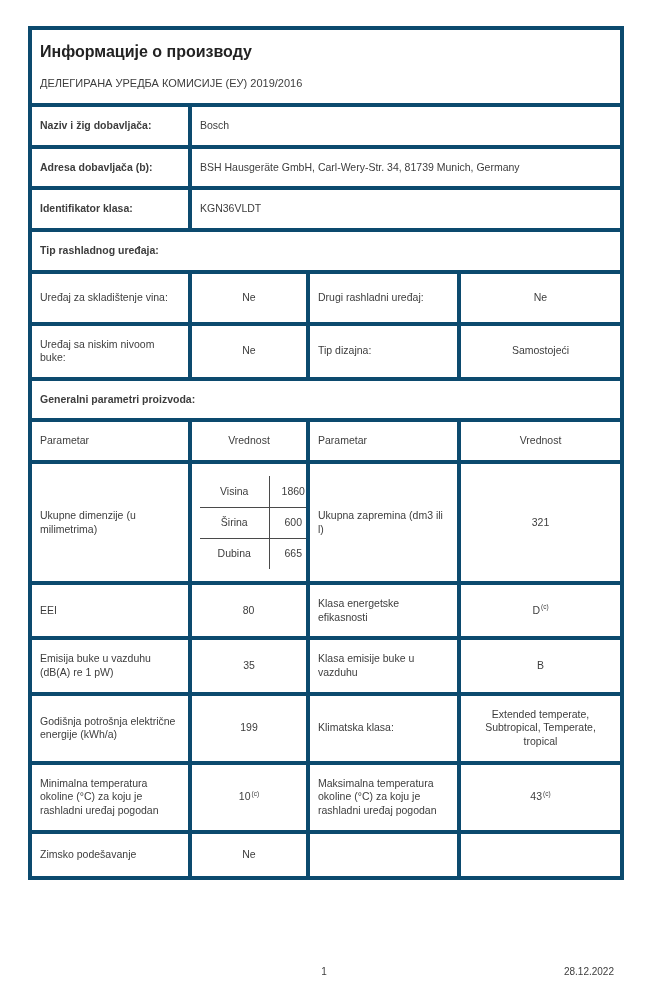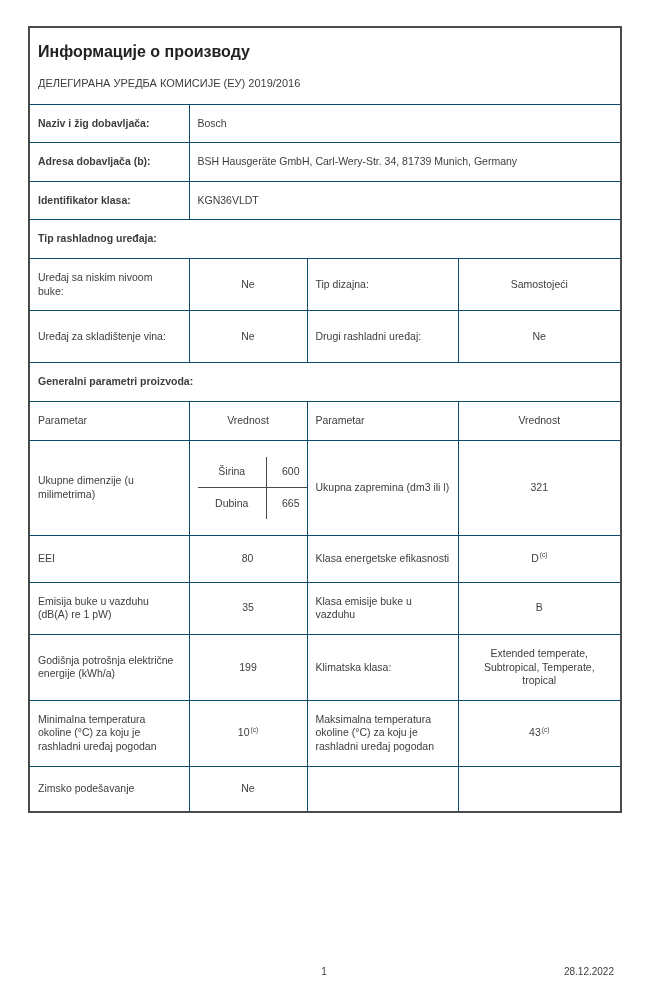--- a/index.html
+++ b/index.html
@@ -18,21 +18,21 @@
     top: 26px;
     width: 592px;
     border-collapse: collapse;
     border: 2px solid #4a4a4a;
     table-layout: fixed;
     font-size: 10.5px;
     line-height: 1.3;
     color: #3d3d3d;
   }
   table.fiche td {
-    border: 1px solid #0c4a6e;
+    border: 4px solid #0c4a6e;
     padding: 12px 8px;
     vertical-align: middle;
     overflow: hidden;
   }
   td.lbl  { text-align: left; }
   td.ctr  { text-align: center; }
   .b      { font-weight: bold; }
   td.valL { text-align: left; padding-left: 9px; }
 
   
@@ -117,30 +117,30 @@
     <tr class="r-sup">
       <td class="lbl b">Identifikator klasa:</td>
       <td colspan="3" class="valL">KGN36VLDT</td>
     </tr>
 
     <tr class="r-sec">
       <td colspan="4" class="lbl b">Tip rashladnog uređaja:</td>
     </tr>
 
     <tr class="r-type">
+      <td class="lbl">Uređaj za skladištenje vina:</td>
+      <td class="ctr">Ne</td>
+      <td class="lbl">Drugi rashladni uređaj:</td>
+      <td class="ctr">Ne</td>
+    </tr>
+    <tr class="r-type">
       <td class="lbl">Uređaj sa niskim nivoom buke:</td>
       <td class="ctr">Ne</td>
       <td class="lbl">Tip dizajna:</td>
       <td class="ctr">Samostojeći</td>
-    </tr>
-    <tr class="r-type">
-      <td class="lbl">Uređaj za skladištenje vina:</td>
-      <td class="ctr">Ne</td>
-      <td class="lbl">Drugi rashladni uređaj:</td>
-      <td class="ctr">Ne</td>
     </tr>
 
     <tr class="r-sec2">
       <td colspan="4" class="lbl b">Generalni parametri proizvoda:</td>
     </tr>
 
     <tr class="r-hdr">
       <td class="lbl">Parametar</td>
       <td class="ctr">Vrednost</td>
       <td class="lbl">Parametar</td>
@@ -149,20 +149,24 @@
 
     <tr class="r-dims">
       <td class="lbl">Ukupne dimenzije (u milimetrima)</td>
       <td class="dims-cell">
         <table class="subtable">
           <colgroup>
                 <col style="width:69px">
                 <col style="width:48px">
               </colgroup>
           <tbody>
+                <tr>
+            <td class="no-l">Visina</td>
+            <td class="no-r">1860</td>
+          </tr>
           <tr>
             <td class="no-l">Širina</td>
             <td class="no-r">600</td>
           </tr>
           <tr>
             <td class="no-l">Dubina</td>
             <td class="no-r">665</td>
           </tr>
         </tbody>
             </table>

